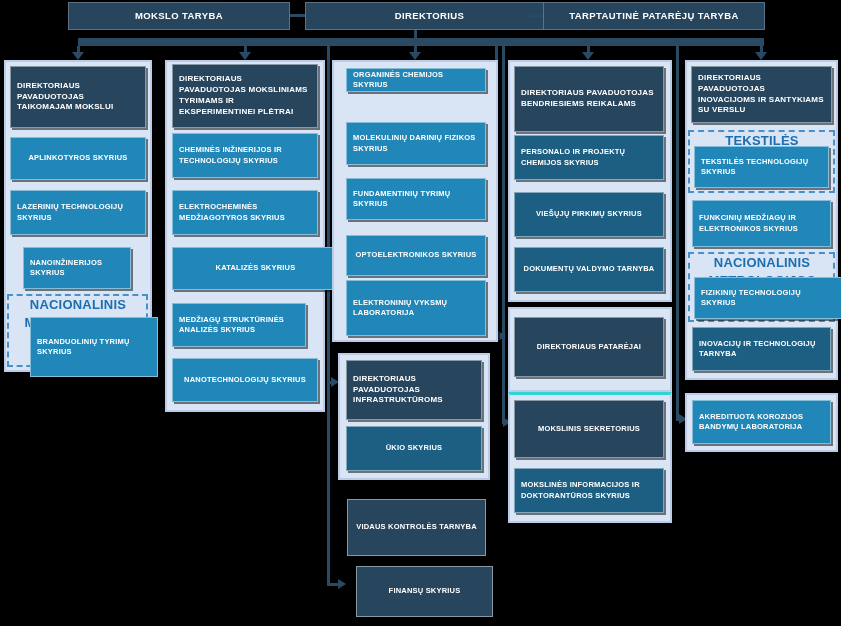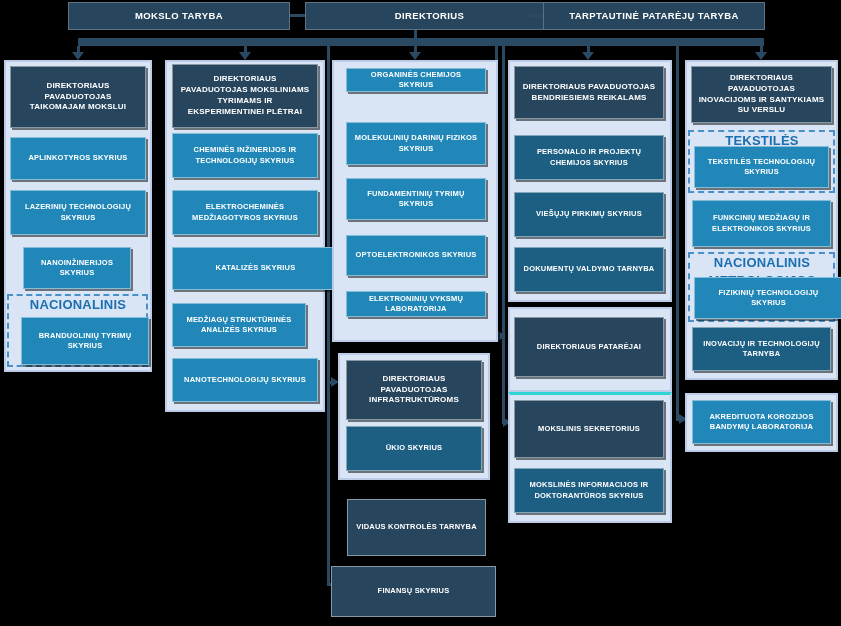--- a/index.html
+++ b/index.html
@@ -1,19 +1,19 @@
 <!DOCTYPE html>
 <html><head>
 <meta charset="utf-8">
 <style>
   html,body{margin:0;padding:0;background:#000;}
   #canvas{position:relative;width:841px;height:626px;background:#000;overflow:hidden;
           font-family:"Liberation Sans",sans-serif;}
   .box{position:absolute;display:flex;align-items:center;justify-content:center;
-       text-align:center;color:#fff;font-weight:bold;font-size:7.5px;line-height:1.35;
+       text-align:left;color:#fff;font-weight:bold;font-size:7.5px;line-height:1.35;
        letter-spacing:.2px;padding:2px 6px;box-sizing:border-box;
        border:1px solid rgba(255,255,255,.45);box-shadow:2px 2px 0 rgba(0,0,0,.5);}
   .dark{background:#27455d;}
   .blue{background:#2187b8;}
   .teal{background:#1d5f82;}
   .topbox{font-size:9.5px;letter-spacing:.4px;border:1px solid rgba(255,255,255,.25);}
   .hdr{font-size:8px;}
   .panel{position:absolute;background:#d9e4f4;border:2px solid #bccbe6;box-sizing:border-box;
          box-shadow:2px 2px 0 rgba(0,0,0,.55);}
   .panel-cyan{border-top:3px solid #2fd5d5;}
@@ -66,46 +66,46 @@
   <div class="line" style="left:676px;top:418px;width:5px;height:3px"></div>
   <div class="arrow-right" style="left:679px;top:414px"></div>
 
   <div class="panel" style="left:4px;top:60px;width:148px;height:312px"></div>
   <div class="box dark hdr" style="left:10px;top:66px;width:136px;height:62px">DIREKTORIAUS PAVADUOTOJAS TAIKOMAJAM MOKSLUI</div>
   <div class="box blue" style="left:10px;top:137px;width:136px;height:43px">APLINKOTYROS SKYRIUS</div>
   <div class="box blue" style="left:10px;top:190px;width:136px;height:45px">LAZERINIŲ TECHNOLOGIJŲ SKYRIUS</div>
   <div class="box blue" style="left:23px;top:247px;width:108px;height:42px">NANOINŽINERIJOS SKYRIUS</div>
   <div class="dashed" style="left:7px;top:294px;width:141px;height:73px"></div>
   <div class="glabel" style="left:12px;top:296px;width:132px">NACIONALINIS METROLOGIJOS INSTITUTAS</div>
-  <div class="box blue" style="left:21px;top:317px;width:128px;height:48px">BRANDUOLINIŲ TYRIMŲ SKYRIUS</div>
+  <div class="box blue" style="left:30px;top:317px;width:128px;height:60px">BRANDUOLINIŲ TYRIMŲ SKYRIUS</div>
 
   <div class="panel" style="left:165px;top:60px;width:160px;height:352px"></div>
   <div class="box dark hdr" style="left:172px;top:64px;width:146px;height:64px">DIREKTORIAUS PAVADUOTOJAS MOKSLINIAMS TYRIMAMS IR EKSPERIMENTINEI PLĖTRAI</div>
   <div class="box blue" style="left:172px;top:133px;width:146px;height:45px">CHEMINĖS INŽINERIJOS IR TECHNOLOGIJŲ SKYRIUS</div>
   <div class="box blue" style="left:172px;top:190px;width:146px;height:45px">ELEKTROCHEMINĖS MEDŽIAGOTYROS SKYRIUS</div>
   <div class="box blue" style="left:172px;top:247px;width:167px;height:43px">KATALIZĖS SKYRIUS</div>
   <div class="box blue" style="left:172px;top:303px;width:134px;height:44px">MEDŽIAGŲ STRUKTŪRINĖS ANALIZĖS SKYRIUS</div>
   <div class="box blue" style="left:172px;top:358px;width:146px;height:44px">NANOTECHNOLOGIJŲ SKYRIUS</div>
 
   <div class="panel" style="left:332px;top:60px;width:166px;height:282px"></div>
   <div class="box blue" style="left:346px;top:68px;width:140px;height:24px">ORGANINĖS CHEMIJOS SKYRIUS</div>
   <div class="box blue" style="left:346px;top:122px;width:140px;height:43px">MOLEKULINIŲ DARINIŲ FIZIKOS SKYRIUS</div>
   <div class="box blue" style="left:346px;top:178px;width:140px;height:42px">FUNDAMENTINIŲ TYRIMŲ SKYRIUS</div>
   <div class="box blue" style="left:346px;top:235px;width:140px;height:41px">OPTOELEKTRONIKOS SKYRIUS</div>
-  <div class="box blue" style="left:346px;top:291px;width:140px;height:26px">ELEKTRONINIŲ VYKSMŲ LABORATORIJA</div>
+  <div class="box blue" style="left:346px;top:280px;width:140px;height:56px">ELEKTRONINIŲ VYKSMŲ LABORATORIJA</div>
 
   <div class="panel" style="left:338px;top:353px;width:152px;height:127px"></div>
   <div class="box dark hdr" style="left:346px;top:360px;width:136px;height:60px">DIREKTORIAUS PAVADUOTOJAS INFRASTRUKTŪROMS</div>
   <div class="box teal" style="left:346px;top:426px;width:136px;height:45px">ŪKIO SKYRIUS</div>
 
   <div class="box dark" style="left:347px;top:499px;width:139px;height:57px">VIDAUS KONTROLĖS TARNYBA</div>
-  <div class="box dark" style="left:331px;top:566px;width:165px;height:51px">FINANSŲ SKYRIUS</div>
+  <div class="box dark" style="left:356px;top:566px;width:137px;height:51px">FINANSŲ SKYRIUS</div>
 
   <div class="panel" style="left:508px;top:60px;width:164px;height:242px"></div>
-  <div class="box dark hdr" style="left:514px;top:66px;width:150px;height:53px">DIREKTORIAUS PAVADUOTOJAS BENDRIESIEMS REIKALAMS</div>
+  <div class="box dark hdr" style="left:514px;top:66px;width:150px;height:66px">DIREKTORIAUS PAVADUOTOJAS BENDRIESIEMS REIKALAMS</div>
   <div class="box teal" style="left:514px;top:135px;width:150px;height:45px">PERSONALO IR PROJEKTŲ CHEMIJOS SKYRIUS</div>
   <div class="box teal" style="left:514px;top:192px;width:150px;height:45px">VIEŠŲJŲ PIRKIMŲ SKYRIUS</div>
   <div class="box teal" style="left:514px;top:247px;width:150px;height:45px">DOKUMENTŲ VALDYMO TARNYBA</div>
 
   <div class="panel" style="left:508px;top:307px;width:164px;height:85px"></div>
   <div class="box dark" style="left:514px;top:317px;width:150px;height:60px">DIREKTORIAUS PATARĖJAI</div>
 
   <div class="panel panel-cyan" style="left:508px;top:392px;width:164px;height:131px"></div>
   <div class="box dark" style="left:514px;top:400px;width:150px;height:58px">MOKSLINIS SEKRETORIUS</div>
   <div class="box teal" style="left:514px;top:468px;width:150px;height:45px">MOKSLINĖS INFORMACIJOS IR DOKTORANTŪROS SKYRIUS</div>

